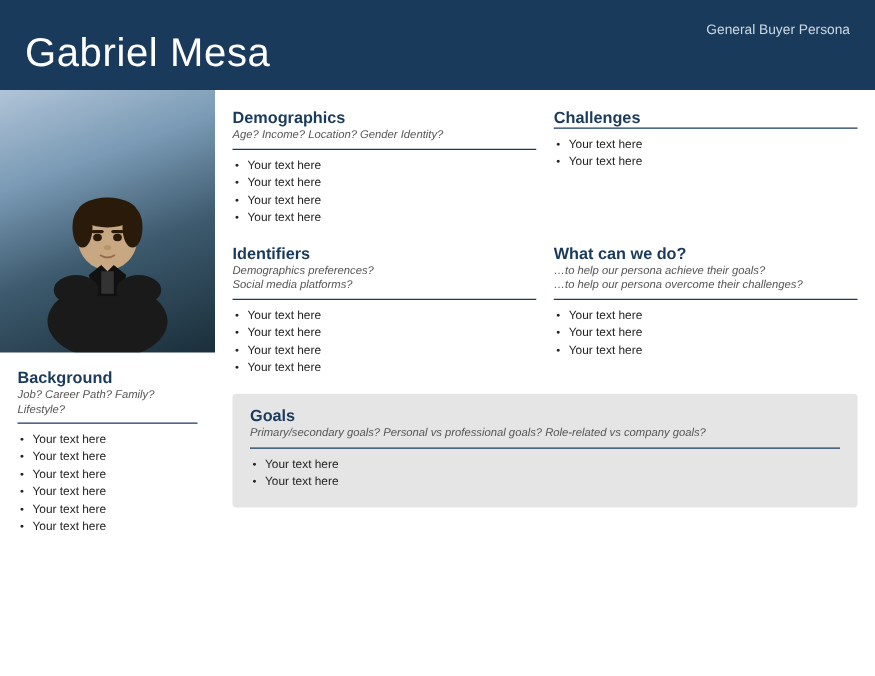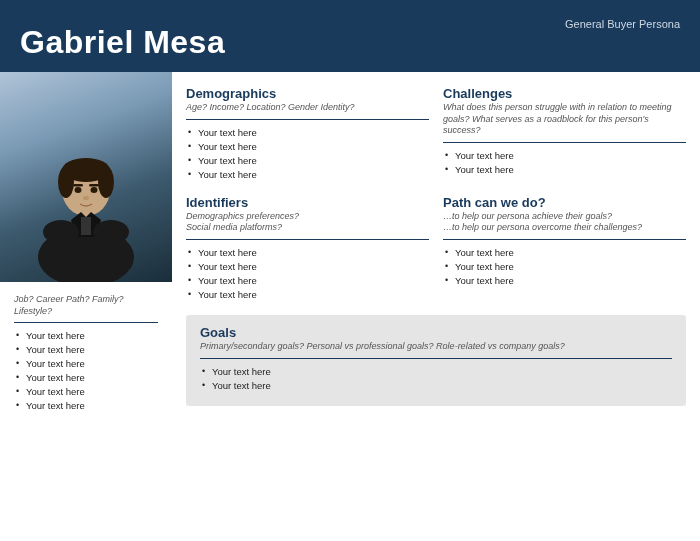--- a/index.html
+++ b/index.html
@@ -25,21 +25,21 @@
       background: #1a3a5c;
       padding: 14px 20px 14px 20px;
       display: flex;
       align-items: flex-end;
       justify-content: space-between;
       min-height: 72px;
     }
     .header-title {
       color: #fff;
       font-size: 32px;
-      font-weight: 700;
+      font-weight: 400;
       letter-spacing: 0.5px;
       line-height: 1;
     }
     .header-subtitle {
       color: #cdd8e3;
       font-size: 11px;
       text-align: left;
       align-self: flex-start;
       padding-top: 4px;
     }
@@ -195,20 +195,21 @@
           <path d="M 55 138 L 65 130 L 70 135 L 75 130 L 85 138 L 80 155 L 60 155 Z" fill="#111"></path>
 
           <rect x="65" y="135" width="10" height="18" fill="#333"></rect>
 
           <ellipse cx="45" cy="150" rx="18" ry="12" fill="#1a1a1a"></ellipse>
           <ellipse cx="95" cy="150" rx="18" ry="12" fill="#1a1a1a"></ellipse>
         </svg>
       </div>
 
       <div class="background-section">
+        <div class="section-title">Background</div>
         <div class="section-subtitle">
           <span>Job? Career Path? Family?
 Lifestyle?</span>
         </div>
         <hr class="section-divider">
         <ul class="bullet-list">
           <li>Your text here</li>
           <li>Your text here</li>
           <li>Your text here</li>
           <li>Your text here</li>
@@ -229,21 +230,20 @@
           <ul class="bullet-list">
             <li>Your text here</li>
             <li>Your text here</li>
             <li>Your text here</li>
             <li>Your text here</li>
           </ul>
         </div>
 
         <div class="section-block">
           <div class="section-title">Challenges</div>
-          <div class="section-subtitle">What does this person struggle with in relation to meeting goals? What serves as a roadblock for this person's success?</div>
           <hr class="section-divider">
           <ul class="bullet-list">
             <li>Your text here</li>
             <li>Your text here</li>
           </ul>
         </div>
 
       </div>
 
       <div class="mid-sections">
@@ -255,21 +255,21 @@
           <hr class="section-divider">
           <ul class="bullet-list">
             <li>Your text here</li>
             <li>Your text here</li>
             <li>Your text here</li>
             <li>Your text here</li>
           </ul>
         </div>
 
         <div class="section-block">
-          <div class="section-title">Path can we do?</div>
+          <div class="section-title">What can we do?</div>
           <div class="section-subtitle" style="white-space:pre-line;">…to help our persona achieve their goals?
 …to help our persona overcome their challenges?</div>
           <hr class="section-divider">
           <ul class="bullet-list">
             <li>Your text here</li>
             <li>Your text here</li>
             <li>Your text here</li>
           </ul>
         </div>
 

